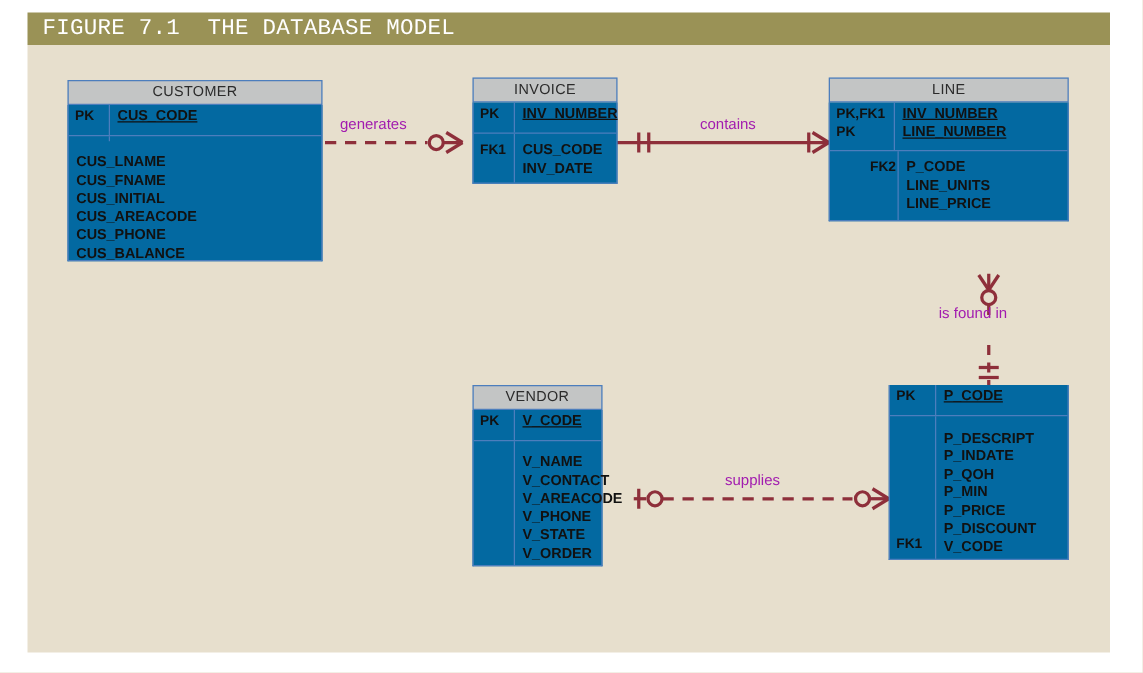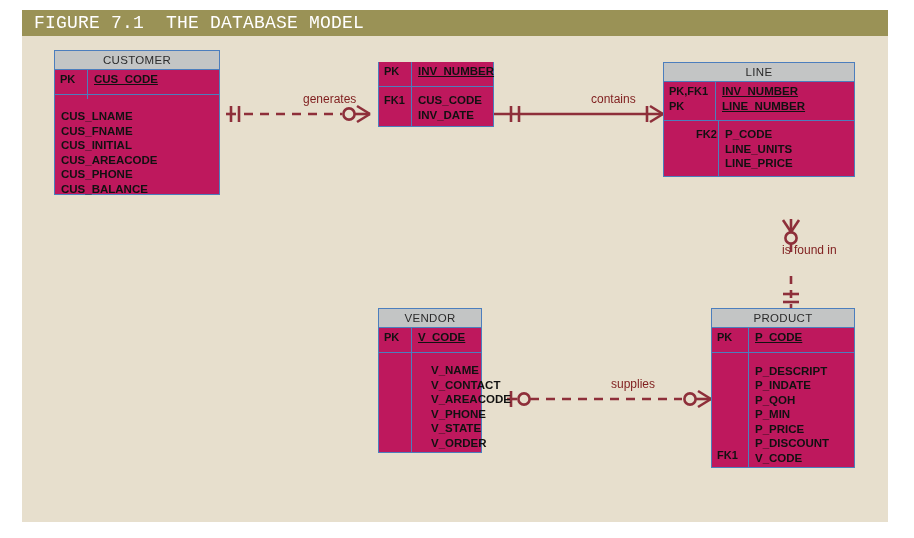--- a/index.html
+++ b/index.html
@@ -30,21 +30,21 @@
   .entity{position:absolute;box-sizing:border-box;}
   .ent-head{
     box-sizing:border-box;height:20px;
     background:#c3c5c5;
     border:1.5px solid #4c7ebd;
     display:flex;align-items:center;justify-content:center;
     font-size:11.5px;color:#2b2b2b;letter-spacing:.3px;
   }
   .ent-body{
     box-sizing:border-box;
-    border:1.5px solid #4c7ebd;border-top:none;background:#be185d;
+    border:1.5px solid #4c7ebd;border-top:none;background:#0369a1;
   }
   .sect{display:flex;box-sizing:border-box;}
   .sect.divider{border-top:1.5px solid #4c7ebd;}
   .keycol{
     box-sizing:border-box;flex:0 0 auto;
     border-right:1.5px solid #4c7ebd;
     padding:2px 0 2px 5px;
     display:flex;flex-direction:column;justify-content:flex-start;
   }
   .attrcol{
@@ -53,22 +53,22 @@
   }
   .kline,.aline{
     font-size:11.5px;font-weight:bold;color:#111111;
     line-height:14.5px;white-space:pre;
   }
   .kline{font-size:11px;}
   .aline.pk{text-decoration:underline;}
   .kbottom{justify-content:flex-end;}
 
   .rel-label{
-    position:absolute;color:#7f1d1d;font-size:12px;
-    white-space:pre;font-family:"Liberation Sans", sans-serif;margin-left:31px;
+    position:absolute;color:#a21caf;font-size:12px;
+    white-space:pre;font-family:"Liberation Sans", sans-serif;
   }
 </style>
 </head>
 <body>
 
 <div id="figure">
 
   <div id="banner">
     <div id="banner-text">FIGURE 7.1  THE DATABASE MODEL</div>
   </div>
@@ -116,21 +116,21 @@
         <line x1="689" y1="363" x2="676" y2="355"></line>
         <line x1="689" y1="363" x2="676" y2="371"></line>
       </g>
     </svg>
 
     <div class="rel-label" style="left:250px;top:56px;">generates</div>
     <div class="rel-label" style="left:538px;top:56px;">contains</div>
     <div class="rel-label" style="left:729px;top:207px;">is found in</div>
     <div class="rel-label" style="left:558px;top:341px;">supplies</div>
 
-    <div class="entity" style="left:32px;top:14px;width:166px;">
+    <div class="entity" style="left:32px;top:28px;width:204px;">
       <div class="ent-head">CUSTOMER</div>
       <div class="ent-body">
         <div class="sect" style="height:24px;">
           <div class="keycol" style="width:33px;">
             <div class="kline">PK</div>
           </div>
           <div class="attrcol">
             <div class="aline pk">CUS_CODE</div>
           </div>
         </div>
@@ -143,20 +143,21 @@
             <div class="aline">CUS_INITIAL</div>
             <div class="aline">CUS_AREACODE</div>
             <div class="aline">CUS_PHONE</div>
             <div class="aline">CUS_BALANCE</div>
           </div>
         </div>
       </div>
     </div>
 
     <div class="entity" style="left:356px;top:26px;width:116px;">
+      <div class="ent-head">INVOICE</div>
       <div class="ent-body">
         <div class="sect" style="height:24px;">
           <div class="keycol" style="width:33px;">
             <div class="kline">PK</div>
           </div>
           <div class="attrcol">
             <div class="aline pk">INV_NUMBER</div>
           </div>
         </div>
         <div class="sect divider" style="height:40px;">
@@ -203,37 +204,36 @@
       <div class="ent-head">VENDOR</div>
       <div class="ent-body">
         <div class="sect" style="height:24px;">
           <div class="keycol" style="width:33px;">
             <div class="kline">PK</div>
           </div>
           <div class="attrcol">
             <div class="aline pk">V_CODE</div>
           </div>
         </div>
-        <div class="sect divider" style="height:100px;gap:13px;">
+        <div class="sect divider" style="height:100px;">
           <div class="keycol" style="width:33px;"></div>
           <div class="attrcol">
             <div style="height:8px;"></div>
             <div class="aline">V_NAME</div>
             <div class="aline">V_CONTACT</div>
             <div class="aline">V_AREACODE</div>
             <div class="aline">V_PHONE</div>
             <div class="aline">V_STATE</div>
             <div class="aline">V_ORDER</div>
           </div>
         </div>
       </div>
     </div>
 
     <div class="entity" style="left:689px;top:272px;width:144px;">
-      <div class="ent-head">PRODUCT</div>
       <div class="ent-body">
         <div class="sect" style="height:24px;">
           <div class="keycol" style="width:37px;">
             <div class="kline">PK</div>
           </div>
           <div class="attrcol">
             <div class="aline pk">P_CODE</div>
           </div>
         </div>
         <div class="sect divider" style="height:115px;">

